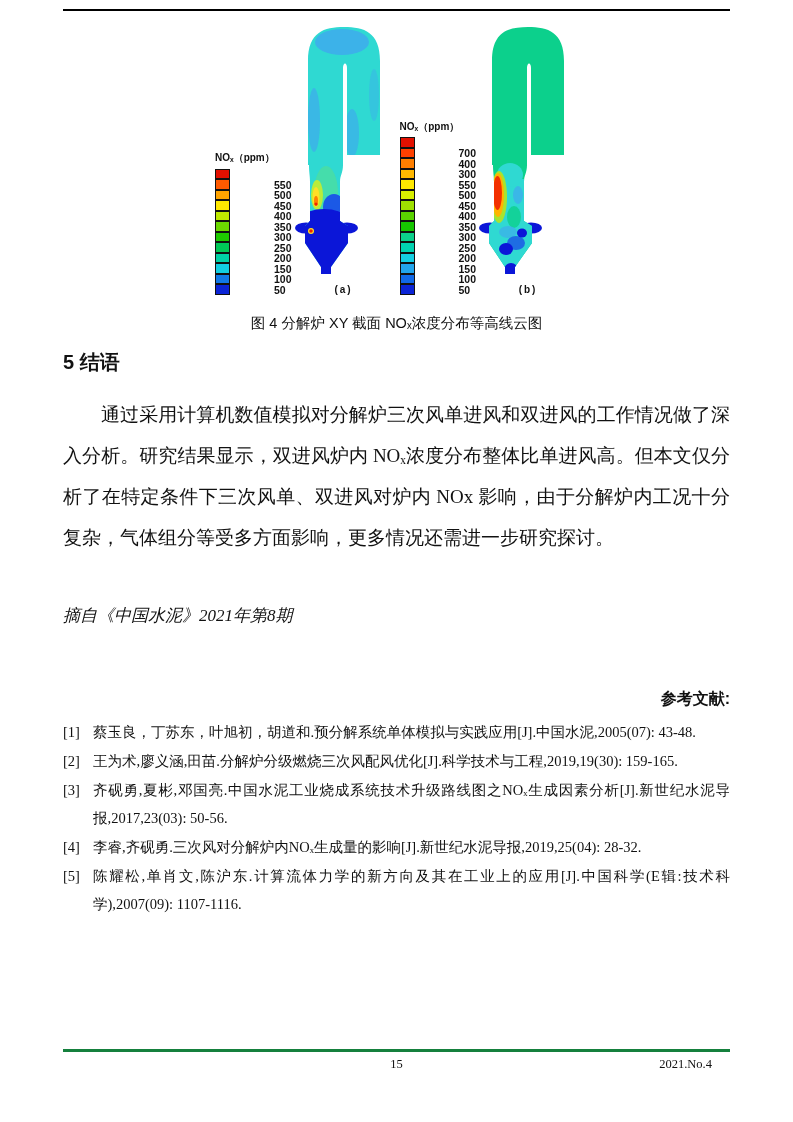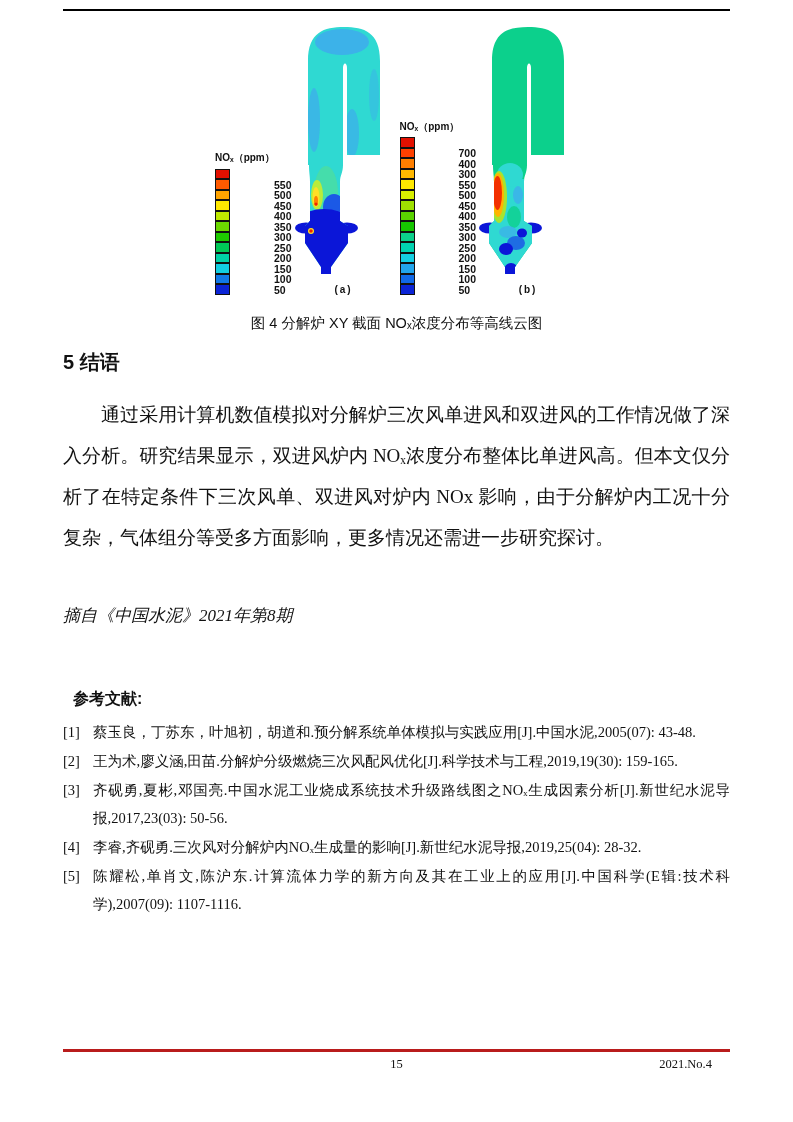--- a/index.html
+++ b/index.html
@@ -94,34 +94,35 @@
     margin:46px 0 0 0;
     font-size:17px;
     font-style:italic;
   }
   
   .references{margin-top:62px;}
   .references-heading{
     font-family:"Liberation Sans", sans-serif;
     font-size:16px;font-weight:bold;
     margin:0 0 8px 10px;
+    text-align:right;
   }
   .ref-item{
     display:flex;
     font-size:14.5px;
     line-height:28px;
     margin-bottom:1px;
   }
   .ref-num{flex:0 0 30px;}
   .ref-text{flex:1;text-align:justify;}
   
   .footer{
     position:absolute;
     left:63px;right:63px;top:1049px;
-    border-top:3px solid #b91c1c;
+    border-top:3px solid #15803d;
   }
   .footer-inner{
     position:relative;
     text-align:center;
     font-size:12.5px;
     padding-top:5px;
     font-family:"Liberation Serif", serif;
   }
   .footer-issue{
     position:absolute;

